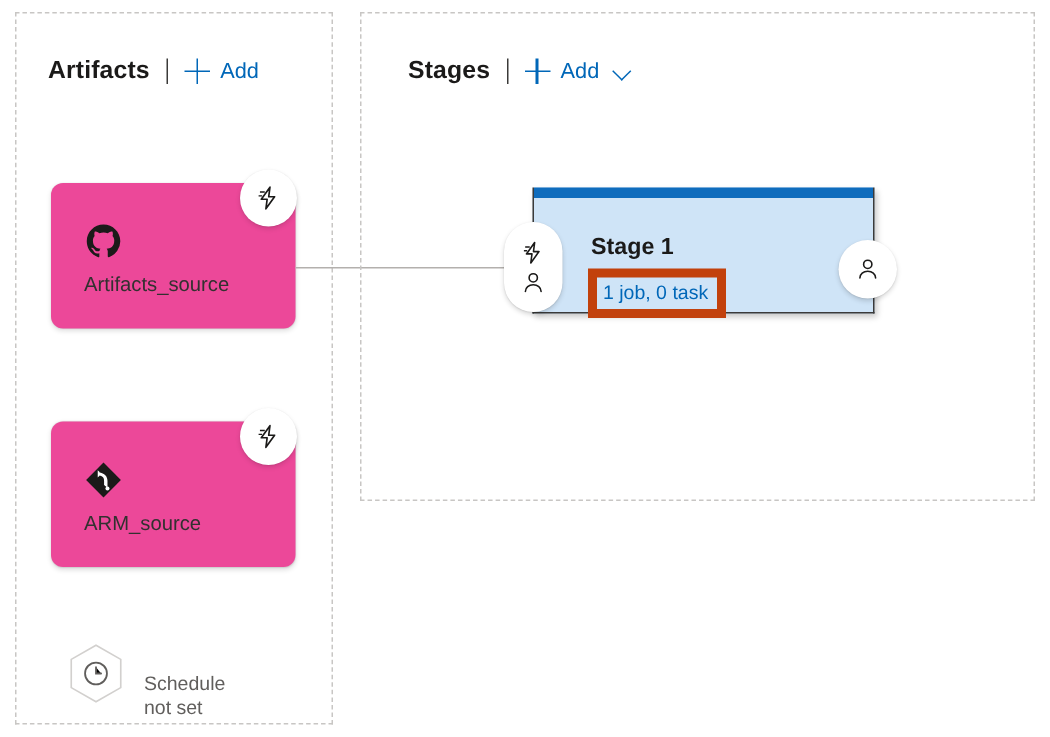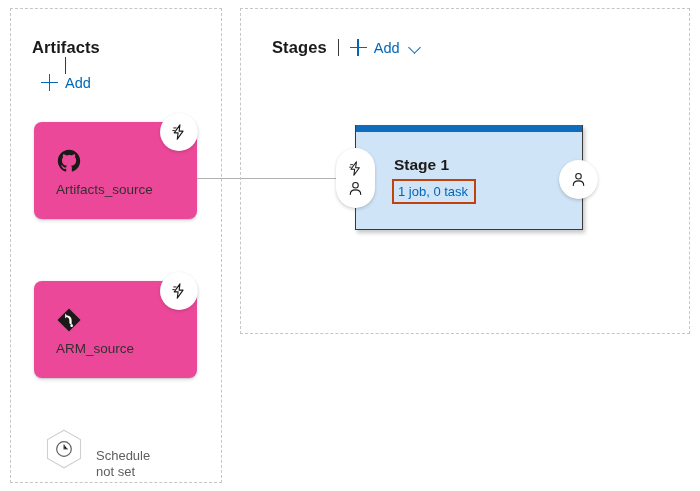--- a/index.html
+++ b/index.html
@@ -36,21 +36,21 @@
     height: 326px;
   }
 
   
   .panel-header {
     position: absolute;
     display: flex;
     align-items: center;
     white-space: nowrap;
   }
-  #artifacts-header { left: 32px; top: 38px; flex-direction: column; }
+  #artifacts-header { left: 32px; top: 38px; }
   #stages-header    { left: 272px; top: 38px; }
 
   .panel-title {
     font-size: 16.5px;
     font-weight: 700;
     color: #1b1a19;
     letter-spacing: 0.1px;
   }
   .divider-bar {
     display: inline-block;
@@ -175,21 +175,21 @@
     height: 1px;
     background: #b3b0ad;
   }
 
   
   #stage-node {
     position: absolute;
     left: 355px;
     top: 125px;
     width: 228px;
-    height: 105px;
+    height: 84px;
     box-sizing: border-box;
     background: #cfe4f7;
     border: 1px solid #3b3a39;
     border-top: none;
     box-shadow: 1.5px 2.5px 4px rgba(0,0,0,0.22);
     cursor: pointer;
   }
   #stage-accent-bar {
     position: absolute;
     left: 0; top: 0;
@@ -203,21 +203,21 @@
     top: 31px;
     font-size: 15.5px;
     font-weight: 700;
     color: #1b1a19;
     white-space: nowrap;
   }
   #stage-subtitle-wrap {
     position: absolute;
     left: 36px;
     top: 54px;
-    border: 2px solid #c2410c;
+    border: 6px solid #c2410c;
     padding: 1px 6px 2px 4px;
     box-sizing: border-box;
   }
   #stage-subtitle {
     font-size: 13px;
     color: #0067b8;
     white-space: nowrap;
   }
 
   

